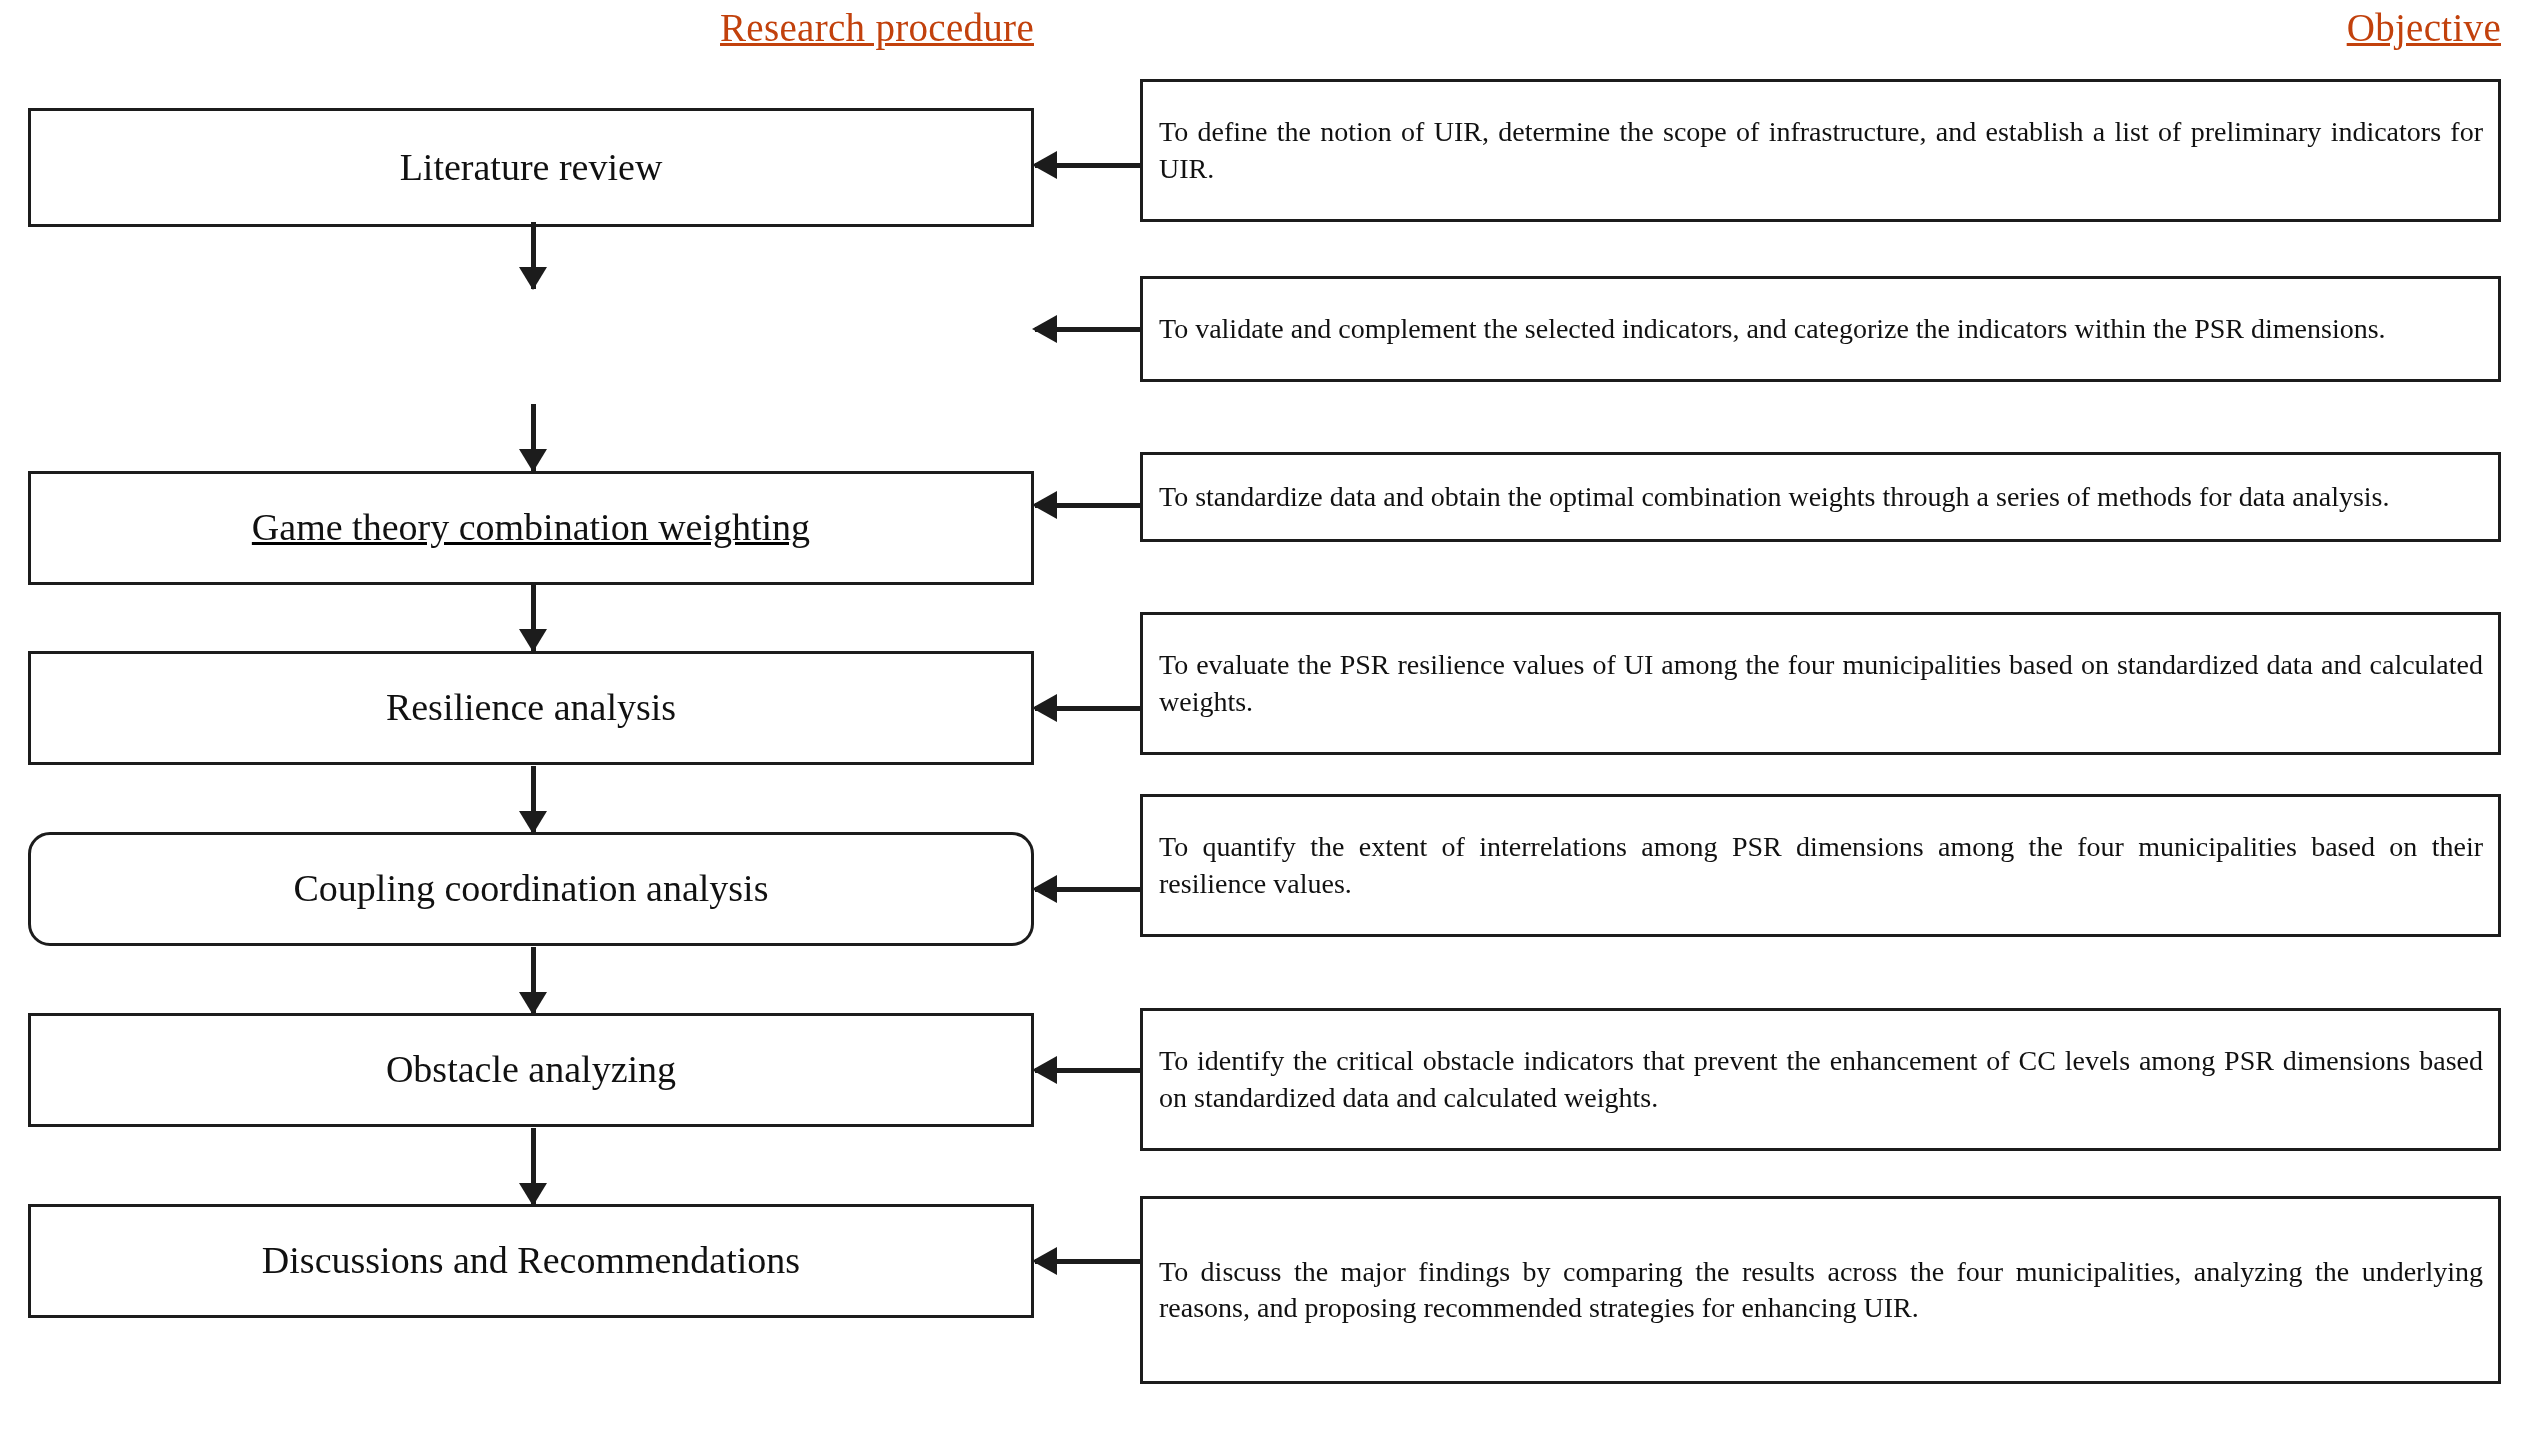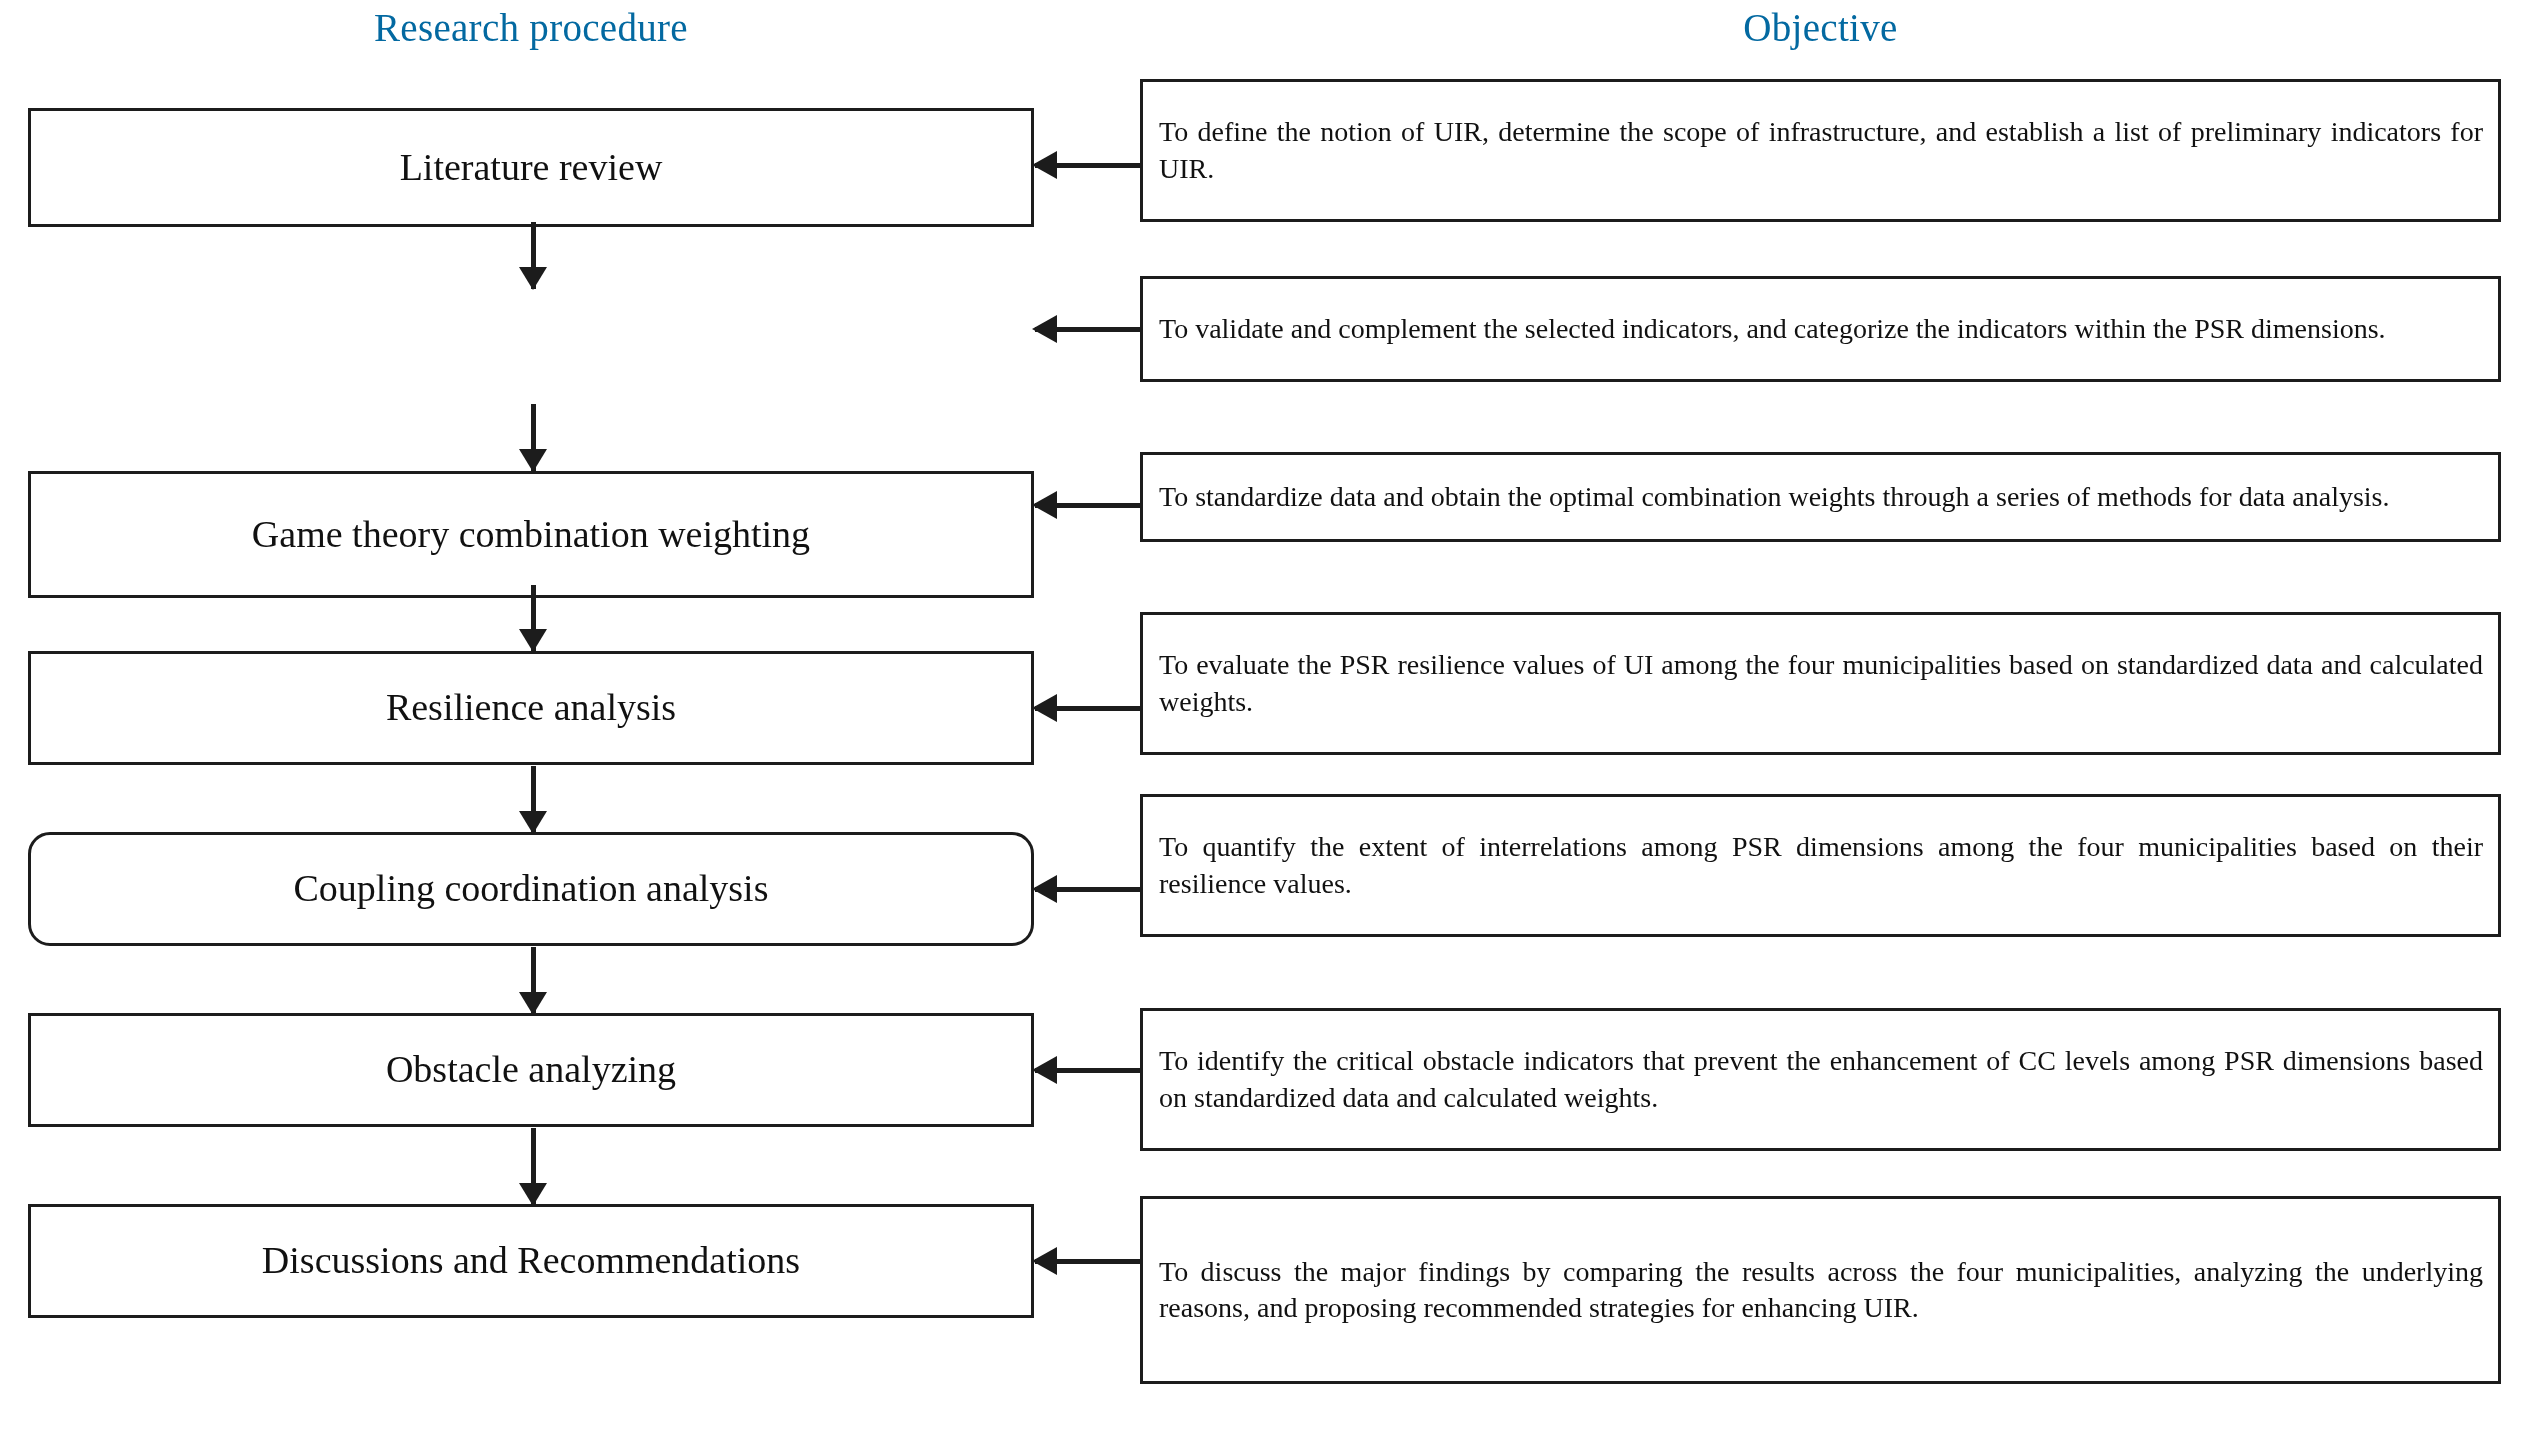--- a/index.html
+++ b/index.html
@@ -14,24 +14,25 @@
     position: relative;
     width: 2525px;
     height: 1454px;
     background: #fff;
   }
 
   
   .col-header {
     position: absolute;
     font-size: 39px;
-    color: #0369a1;
-    text-align: center;
+    color: #c2410c;
+    text-align: right;
     letter-spacing: 0.3px;
     white-space: nowrap;
+    text-decoration: underline;
   }
   #hdr-left  { left: 28px;   top: 5.4px;  width: 1006px; }
   #hdr-right { left: 1140px; top: 5.4px;  width: 1361px; }
 
   
   .proc-box {
     position: absolute;
     left: 28px;
     width: 1006px;
     border: 3.4px solid #1c1c1c;
@@ -122,21 +123,21 @@
   </div>
   <div class="hconn" style="top: 163px; left: 1035px; width: 106px;"></div>
   <div class="vconn" style="top: 222px; height: 67px;"></div>
 
   <div class="obj-box" style="top: 276px; height: 106px;">
     <span class="obj-text">To validate and complement the selected indicators, and categorize the indicators within the PSR dimensions.</span>
   </div>
   <div class="hconn" style="top: 327px; left: 1035px; width: 106px;"></div>
   <div class="vconn" style="top: 404px; height: 67px;"></div>
 
-  <div class="proc-box" style="top: 471px; height: 127px;">
+  <div class="proc-box" style="top: 471px; height: 114px; text-decoration: underline;">
     <span class="proc-label">Game theory combination weighting</span>
   </div>
   <div class="obj-box" style="top: 452px; height: 90px;">
     <span class="obj-text">To standardize data and obtain the optimal combination weights through a series of methods for data analysis.</span>
   </div>
   <div class="hconn" style="top: 503px; left: 1035px; width: 106px;"></div>
   <div class="vconn" style="top: 585px; height: 66px;"></div>
 
   <div class="proc-box" style="top: 651px; height: 114px;">
     <span class="proc-label">Resilience analysis</span>

